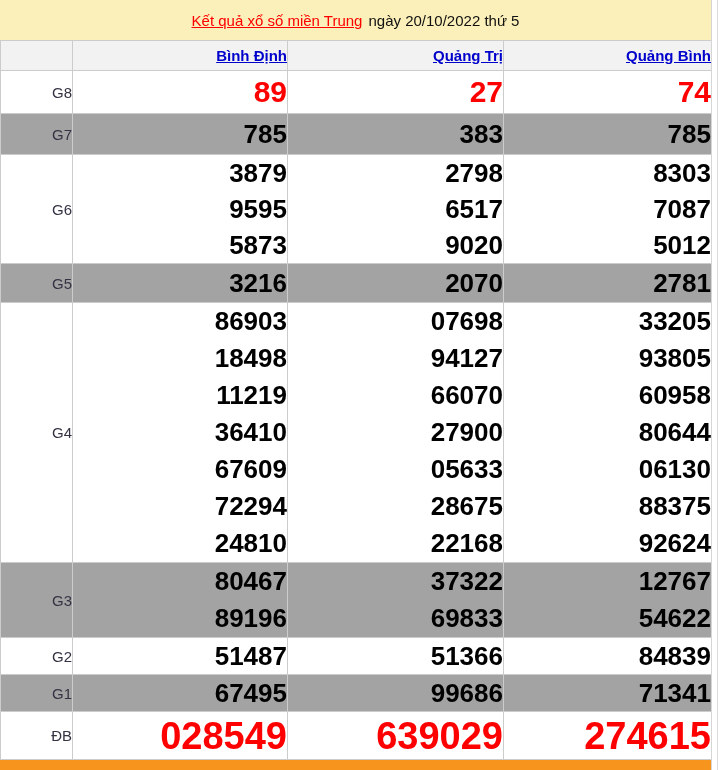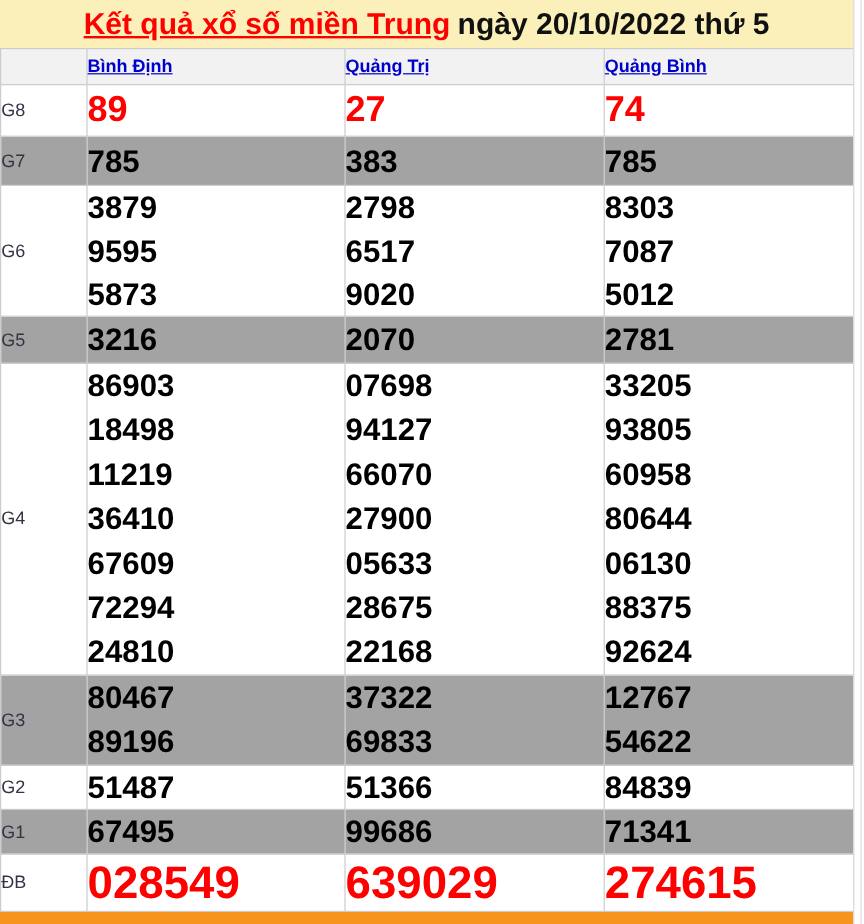--- a/index.html
+++ b/index.html
@@ -10,28 +10,28 @@
   .content { width: 711px; height: 770px; display: flex; flex-direction: column; }
 
   
   .right-strip { width: 9px; height: 770px; background: #fff; border-left: 1px solid #d6d6d6; position: relative; }
   .right-strip .inner-line { position: absolute; left: 5px; top: 0; width: 1px; height: 100%; background: #dcdcdc; }
 
   
   .title-band {
     height: 44px; background: #fbf0b9;
     display: flex; align-items: center; justify-content: center;
-    font-size: 25px; font-weight: bold; color: #111;
+    font-size: 15px; font-weight: normal; color: #111;
   }
   .title-band a { color: #ff0000; text-decoration: underline; cursor: pointer; }
   .title-band .title-date { margin-left: 6px; color: #111; }
 
   
   table.results { width: 711px; border-collapse: collapse; table-layout: fixed; }
-  table.results td { border: 1px solid #cccccc; text-align: left; vertical-align: middle; }
+  table.results td { border: 1px solid #cccccc; text-align: right; vertical-align: middle; }
 
   col.c-label { width: 72px; }
   col.c1 { width: 215px; }
   col.c2 { width: 216px; }
   col.c3 { width: 208px; }
 
   tr.thead { height: 30px; background: #f2f2f2; }
   tr.thead a { color: #0000cc; font-weight: bold; font-size: 15px; text-decoration: underline; cursor: pointer; }
 
   td.label { font-size: 15px; color: #333344; font-weight: normal; }

